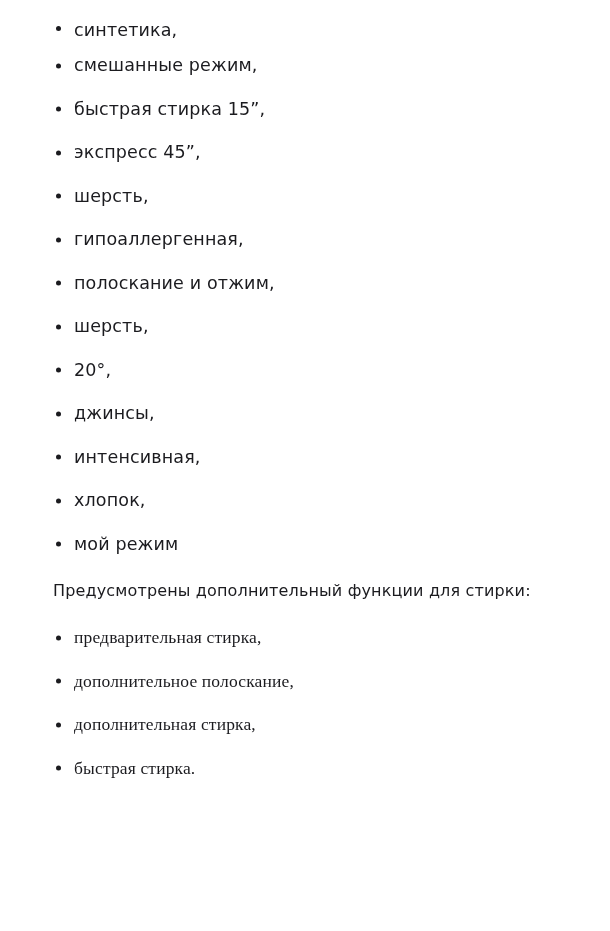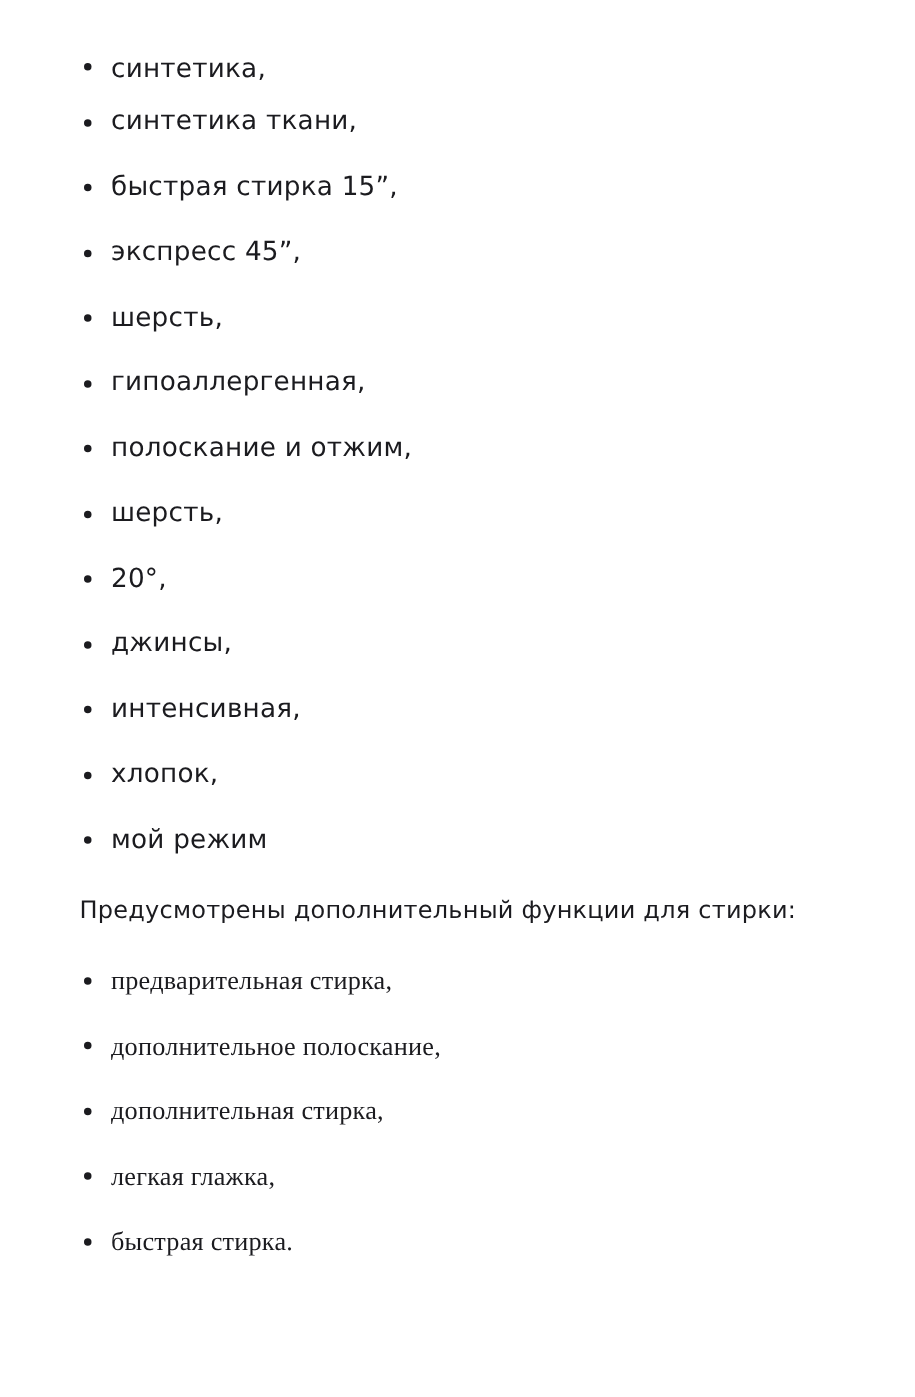--- a/index.html
+++ b/index.html
@@ -12,21 +12,21 @@
     height: 931px;
     overflow: hidden;
     font-family: "DejaVu Sans", sans-serif;
     color: #1b1b1f;
   }
   .page {
     position: relative;
     width: 610px;
     height: 931px;
     box-sizing: border-box;
-    padding: 16px 14px 0 54px;
+    padding: 0 14px 0 54px;
   }
   ul.bullets {
     list-style: none;
     margin: 0;
     padding: 0;
   }
   ul.bullets li {
     position: relative;
     font-size: 17.5px;
     line-height: 1.1;
@@ -77,37 +77,36 @@
     font-family: Liberation Serif, serif;
   }
 </style>
 </head>
 <body>
 
 <div class="page">
 
   <ul class="bullets list-one">
     <li>синтетика,</li>
-    <li>синтетика ткани,</li>
+    <li>смешанные режим,</li>
     <li>быстрая стирка 15”,</li>
     <li>экспресс 45”,</li>
     <li>шерсть,</li>
     <li>гипоаллергенная,</li>
     <li>полоскание и отжим,</li>
     <li>шерсть,</li>
     <li>20°,</li>
     <li>джинсы,</li>
     <li>интенсивная,</li>
     <li>хлопок,</li>
     <li>мой режим</li>
   </ul>
 
   <p class="section-heading">Предусмотрены дополнительный функции для стирки:</p>
 
   <ul class="bullets list-two">
     <li>предварительная стирка,</li>
     <li>дополнительное полоскание,</li>
     <li>дополнительная стирка,</li>
-    <li>легкая глажка,</li>
     <li>быстрая стирка.</li>
   </ul>
 
 </div>
 
 </body></html>

